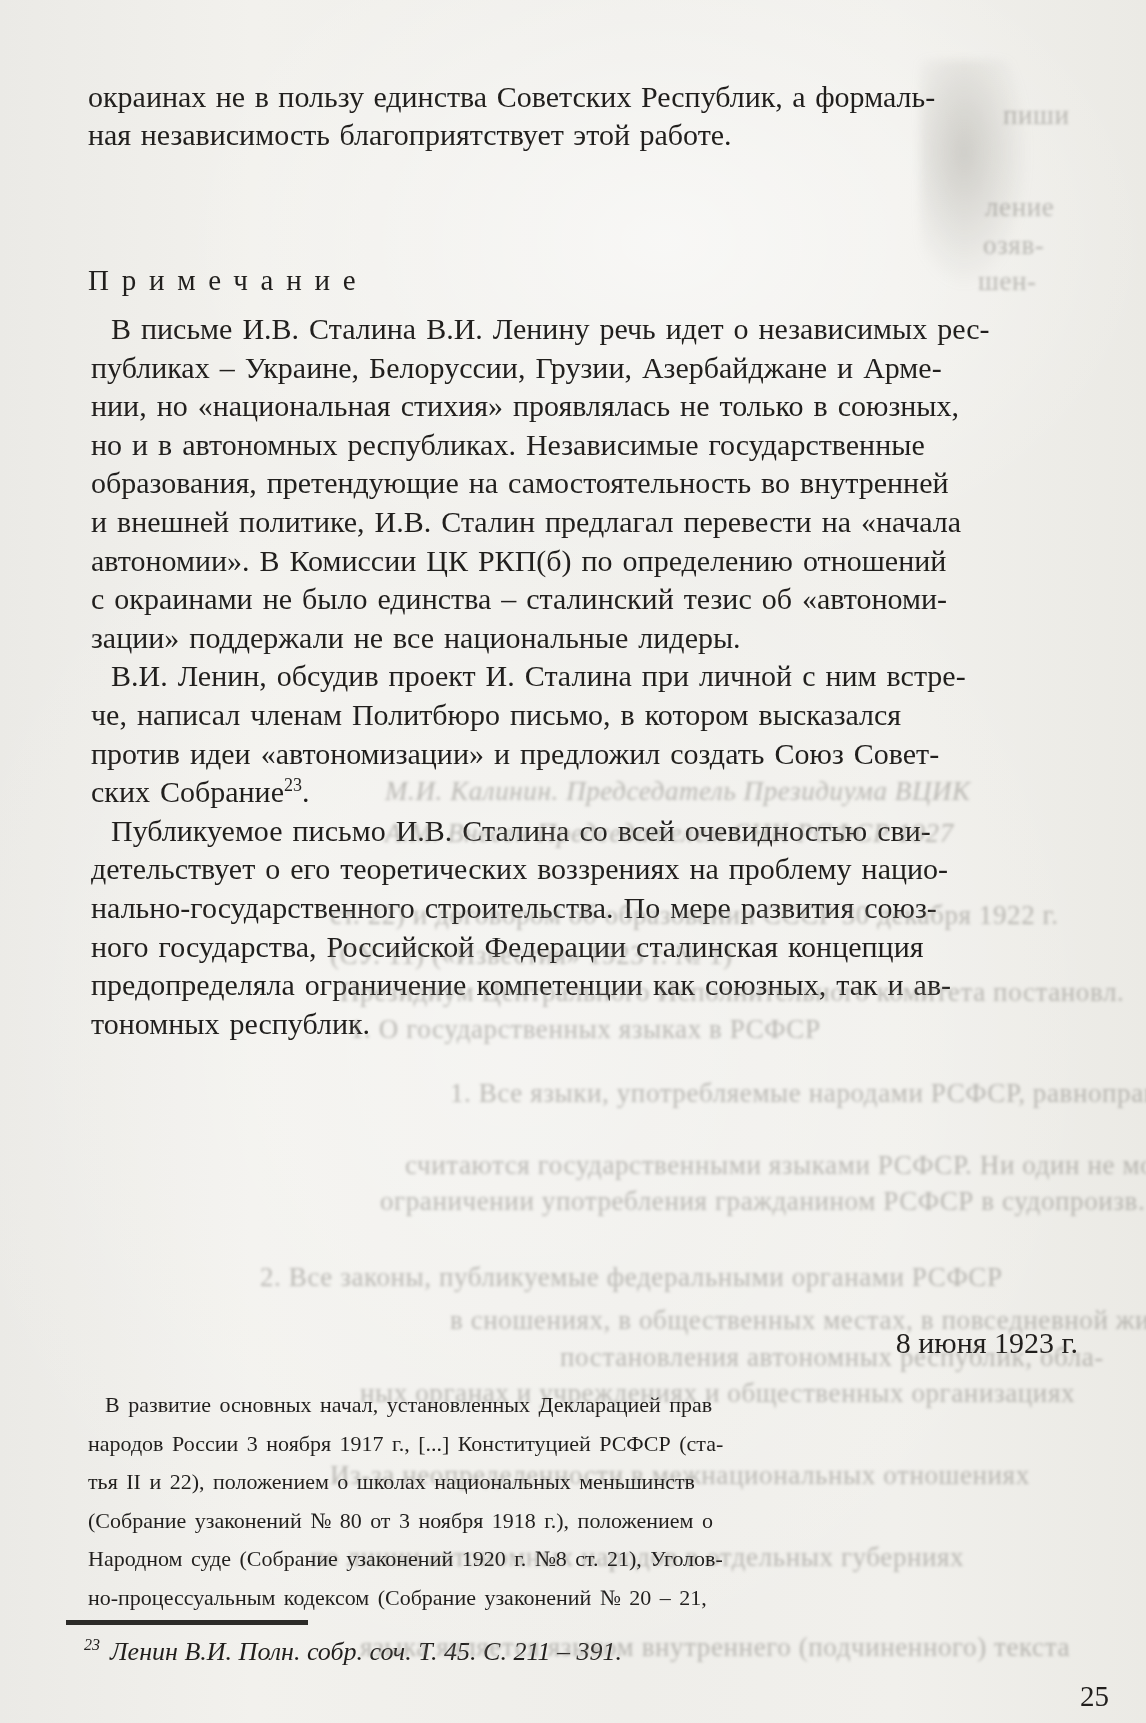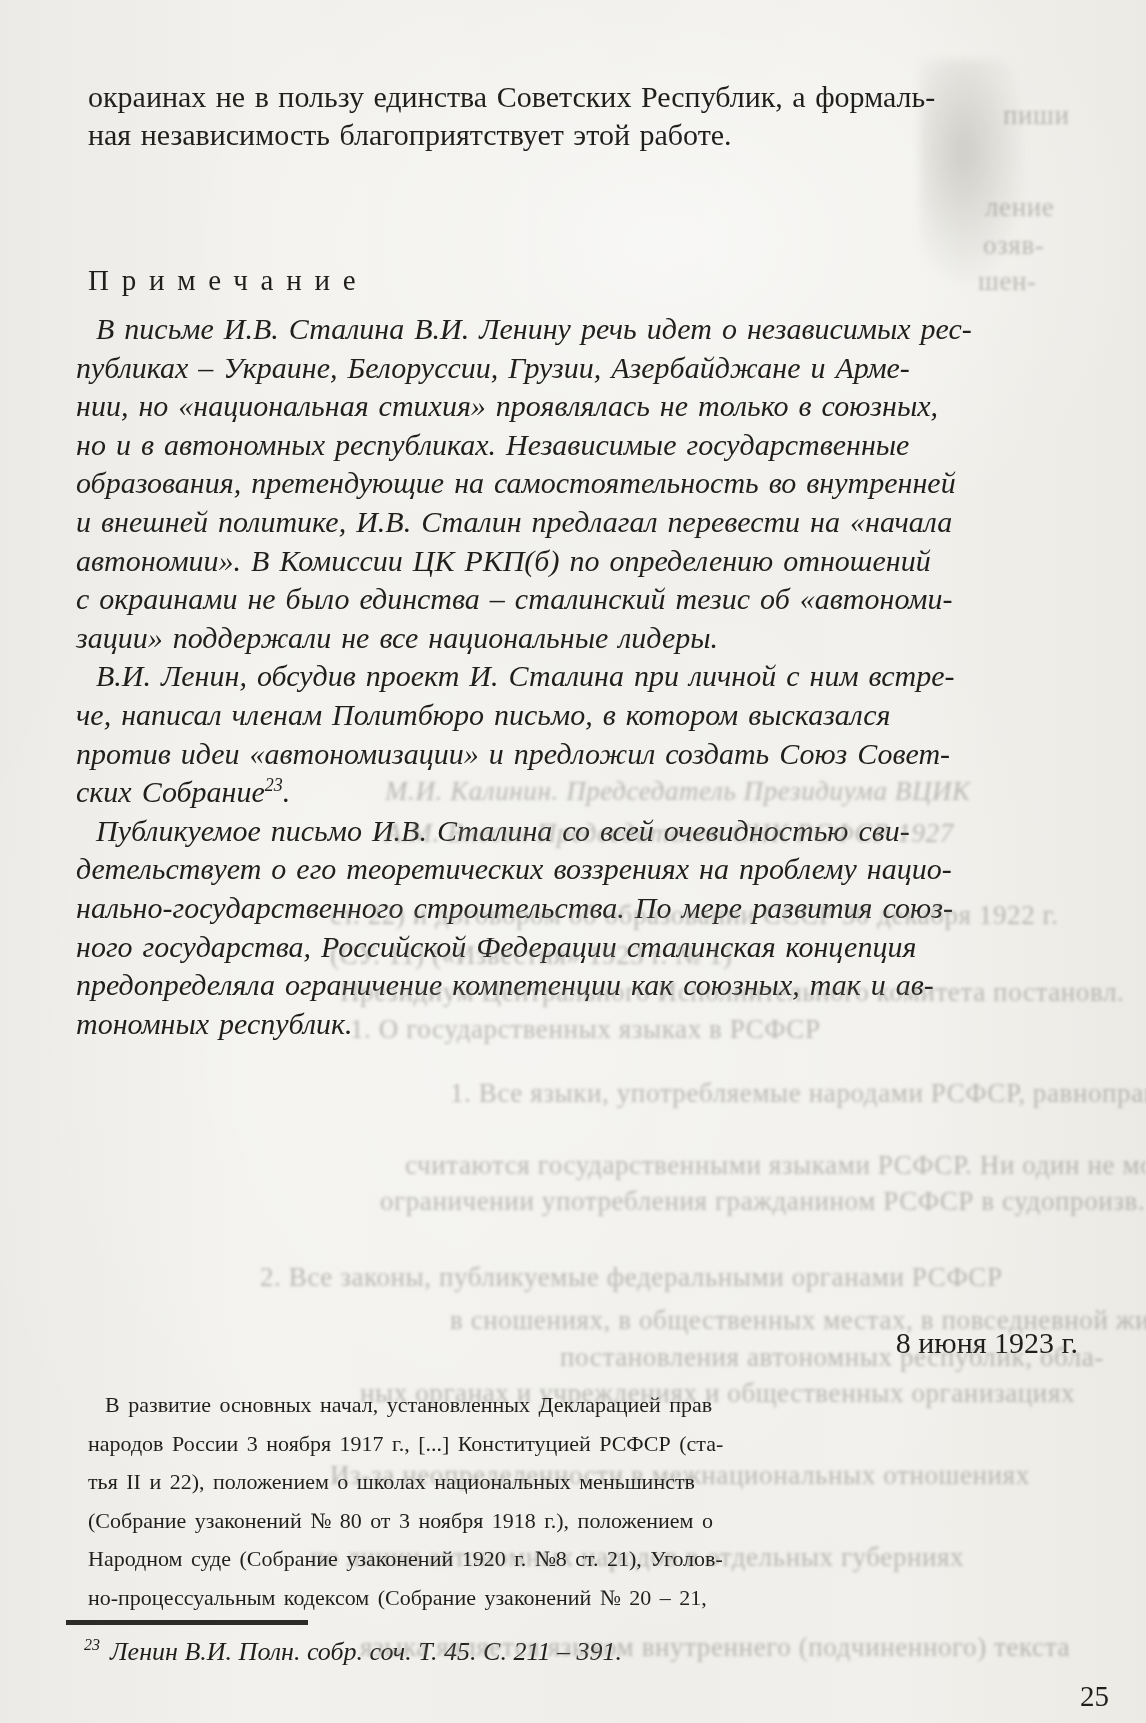--- a/index.html
+++ b/index.html
@@ -15,21 +15,21 @@
       #efeee9;
     color:#211f1d;
     font-family:"Liberation Serif", serif;
   }
   
   .abs{position:absolute;}
   .txt{white-space:pre-wrap;z-index:3;}
   #intro{left:88px;top:78px;width:1016px;font-size:30px;line-height:38px;word-spacing:2px;}
   #source-line{left:88px;top:182px;width:1016px;font-size:29px;font-style:italic;}
   #note-heading{left:88px;top:264px;font-size:29px;letter-spacing:.44em;}
-  #note-body{left:76px;top:310px;width:1016px;font-size:30px;line-height:38.6px;word-spacing:2.5px;font-style:italic;}
+  #note-body{left:91px;top:310px;width:1016px;font-size:30px;line-height:38.6px;word-spacing:2.5px;}
   #note-body .para{white-space:pre-wrap;}
   .fnref{font-size:18px;vertical-align:super;line-height:0;}
   #doc-title{left:66px;top:1130px;width:1060px;text-align:center;font-weight:bold;font-size:31px;line-height:43px;white-space:pre-wrap;}
   #doc-sub{left:66px;top:1231px;width:1060px;text-align:center;font-size:30px;line-height:39px;white-space:pre-wrap;}
   #doc-date{left:88px;top:1326px;width:1016px;text-align:right;padding-right:26px;box-sizing:border-box;font-size:30px;}
   #doc-body{left:88px;top:1386px;width:1030px;font-size:22px;line-height:38.5px;word-spacing:3px;}
   #foot-rule{left:66px;top:1620px;width:242px;height:5px;background:#2c2b28;z-index:3;}
   #footnote{left:84px;top:1636px;width:900px;font-size:26px;font-style:italic;}
   #footnote .fnmark{font-size:16px;vertical-align:super;font-style:italic;margin-right:10px;}
   #page-number{left:1080px;top:1680px;font-size:29px;}

